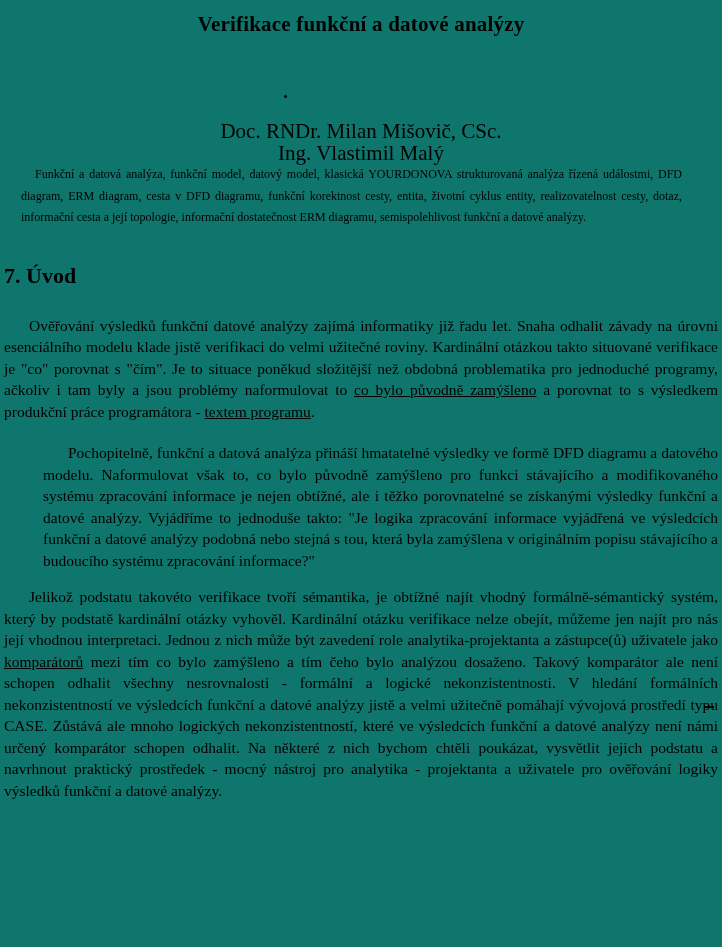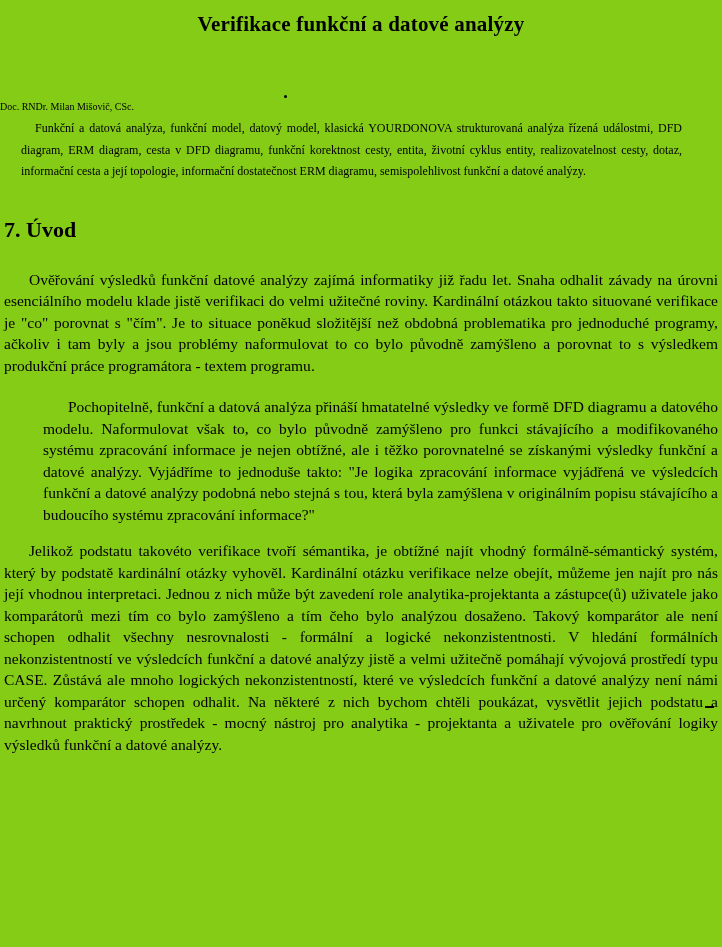--- a/index.html
+++ b/index.html
@@ -11,33 +11,34 @@
     width: 722px;
     height: 947px;
     overflow: hidden;
     font-family: "Liberation Serif", serif;
     color: #000000;
   }
   .page {
     position: relative;
     width: 722px;
     height: 947px;
-    background: #84cc16;
+    background: #0f766e;
   }
   .doc-title {
     padding-top: 10px;
     text-align: center;
     font-size: 21px;
     font-weight: bold;
     line-height: 28px;
     letter-spacing: 0.2px;
   }
   .authors {
-    margin-top: 58px;
-    font-size: 10px;
+    margin-top: 82px;
+    text-align: center;
+    font-size: 21px;
     line-height: 22px;
   }
   .kw-heading {
     margin-top: 76px;
     text-align: center;
     font-size: 15.5px;
     font-weight: bold;
     line-height: 21px;
   }
   .kw-body {
@@ -56,21 +57,21 @@
   .para {
     margin: 0 4px 0 4px;
     text-align: justify;
     text-indent: 25px;
     font-size: 15.5px;
     line-height: 21.5px;
   }
   .para.p1 { margin-top: 25px; }
   .para.p2 { margin-top: 20px; margin-left: 43px; }
   .para.p3 { margin-top: 15px; }
-  .u { }
+  .u { text-decoration: underline; }
   .artifact {
     position: absolute;
     background: #000000;
   }
   .artifact-dot {
     left: 284px;
     top: 95px;
     width: 3px;
     height: 3px;
     border-radius: 50%;
@@ -87,20 +88,21 @@
 
 <div class="page">
 
   <div class="doc-title">Verifikace funkční a datové analýzy</div>
 
   <div class="artifact artifact-dot"></div>
   <div class="artifact artifact-dash"></div>
 
   <div class="authors">
     <div>Doc. RNDr. Milan Mišovič, CSc.</div>
+    <div>Ing. Vlastimil Malý</div>
   </div>
 
 
   <div class="kw-body">Funkční a datová analýza, funkční model, datový model, klasická YOURDONOVA strukturovaná analýza řízená událostmi, DFD diagram, ERM diagram, cesta v DFD diagramu, funkční korektnost cesty, entita, životní cyklus entity, realizovatelnost cesty, dotaz, informační cesta a její topologie, informační dostatečnost ERM diagramu, semispolehlivost funkční a datové analýzy.</div>
 
   <div class="section-heading">7. Úvod</div>
 
   <p class="para p1"><span>Ověřování výsledků funkční datové analýzy zajímá informatiky již řadu let. Snaha odhalit závady na úrovni esenciálního modelu klade jistě verifikaci do velmi užitečné roviny. Kardinální otázkou takto situované verifikace je "co" porovnat s "čím". Je to situace poněkud složitější než obdobná problematika pro jednoduché programy, ačkoliv i tam byly a jsou problémy naformulovat to </span><span class="u">co bylo původně zamýšleno</span><span> a porovnat to s výsledkem produkční práce programátora - </span><span class="u">textem programu</span><span>.</span></p>
 
   <p class="para p2"><span>Pochopitelně, funkční a datová analýza přináší hmatatelné výsledky ve formě DFD diagramu a datového modelu. Naformulovat však to, co bylo původně zamýšleno pro funkci stávajícího a modifikovaného systému zpracování informace je nejen obtížné, ale i těžko porovnatelné se získanými výsledky funkční a datové analýzy. Vyjádříme to jednoduše takto: "Je logika zpracování informace vyjádřená ve výsledcích funkční a datové analýzy podobná nebo stejná s tou, která byla zamýšlena v originálním popisu stávajícího a budoucího systému zpracování informace?"</span></p>

